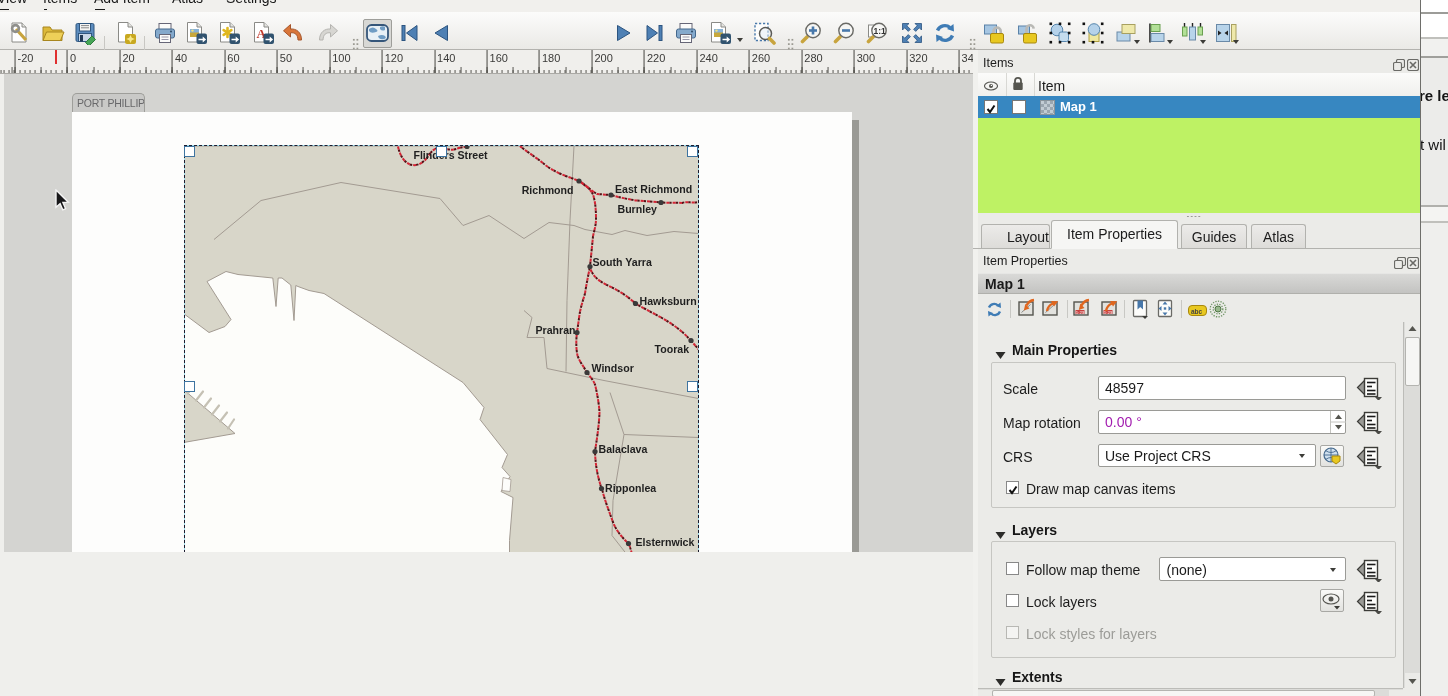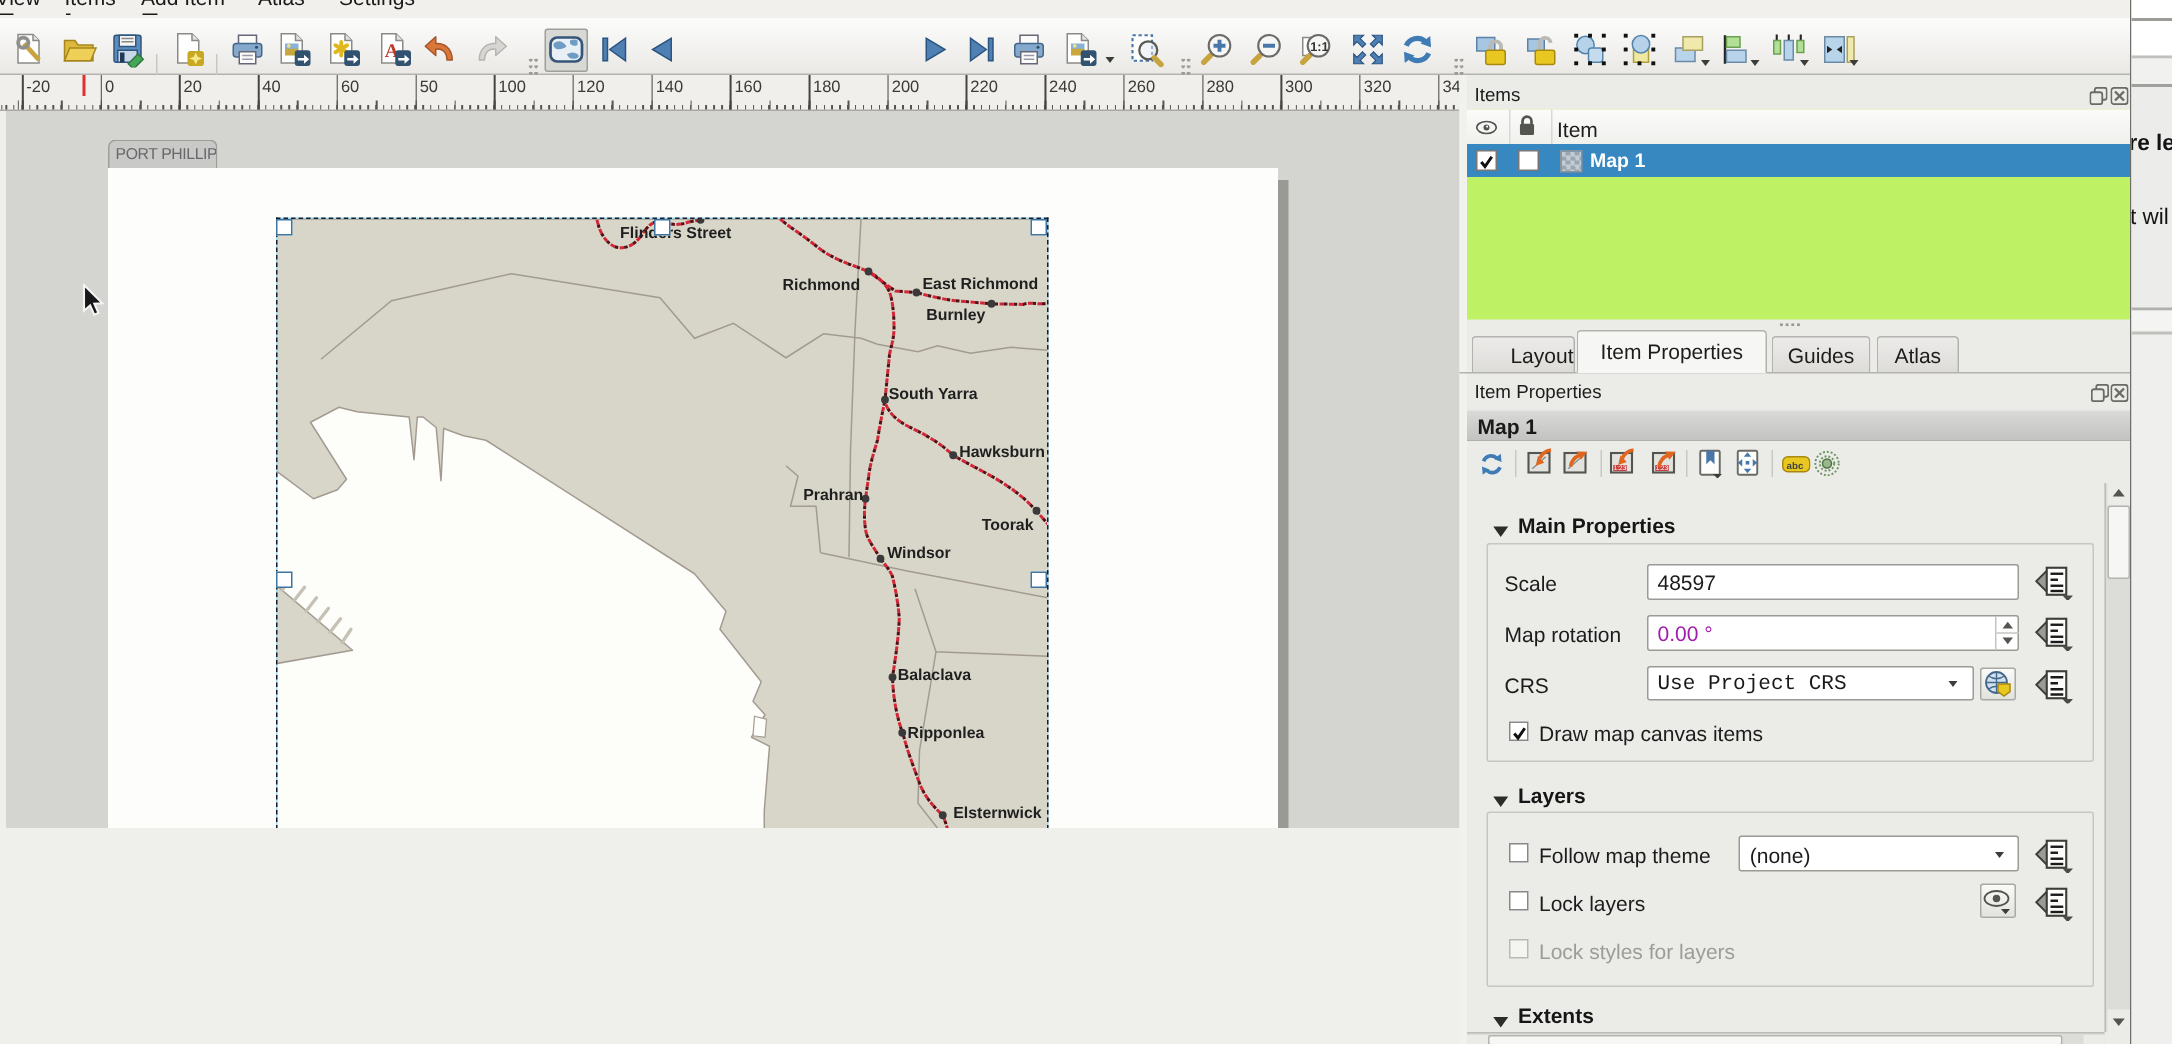--- a/index.html
+++ b/index.html
@@ -579,21 +579,21 @@
 <g stroke="#1a1a1a" stroke-width="1.6">
             <line x1="11" y1="6.5" x2="19.5" y2="6.5"></line>
             <line x1="11" y1="10.5" x2="16" y2="10.5"></line>
             <line x1="11" y1="14.5" x2="19.5" y2="14.5"></line>
             <line x1="11" y1="18" x2="19.5" y2="18"></line>
           </g>
 <polygon points="19,21 26,21 22.5,24.8" fill="#4a4a46"></polygon>
         </svg></div>
  <div class="a lbl" style="left:1003px;top:449px;">CRS</div>
  <div class="a" style="left:1098px;top:444px;width:218px;height:23px;background:#fff;border:1px solid #9a9a96;border-radius:2px;box-sizing:border-box;">
-   <div class="a" style="left:6px;top:3px;font-size:14px;color:#1a1a1a;font-family:Liberation Mono, monospace;">Use Project CRS</div>
+   <div class="a" style="left:6px;top:3px;font-size:14px;color:#1a1a1a;">Use Project CRS</div>
    <div class="a car" style="left:200px;top:9px;"></div>
       </div>
  <div class="a" style="left:1320px;top:444.5px;width:24px;height:22px;background:linear-gradient(#fafaf8,#e2e2df);border:1px solid #a8a8a4;border-radius:2px;box-sizing:border-box;">
    <svg width="22" height="20">
           <circle cx="10" cy="9" r="7" fill="#cfe0ee" stroke="#44688c" stroke-width="1.2"></circle>
           <path d="M3,9 h14 M10,2 v14 M4.5,4.5 q5.5,4 11,0 M4.5,13.5 q5.5,-4 11,0" fill="none" stroke="#44688c" stroke-width="0.9"></path>
           <polygon points="11,10 19,10 19,15 15,18 11,15" fill="#e8c820" stroke="#a8880e"></polygon>
         </svg></div>
  <div class="a" style="left:1356px;top:445px;"><svg width="26" height="24">
 <polygon points="1.5,11.5 9,4 9,19 " fill="#9a9a96" stroke="#3c3c38" stroke-width="1.2"></polygon>

